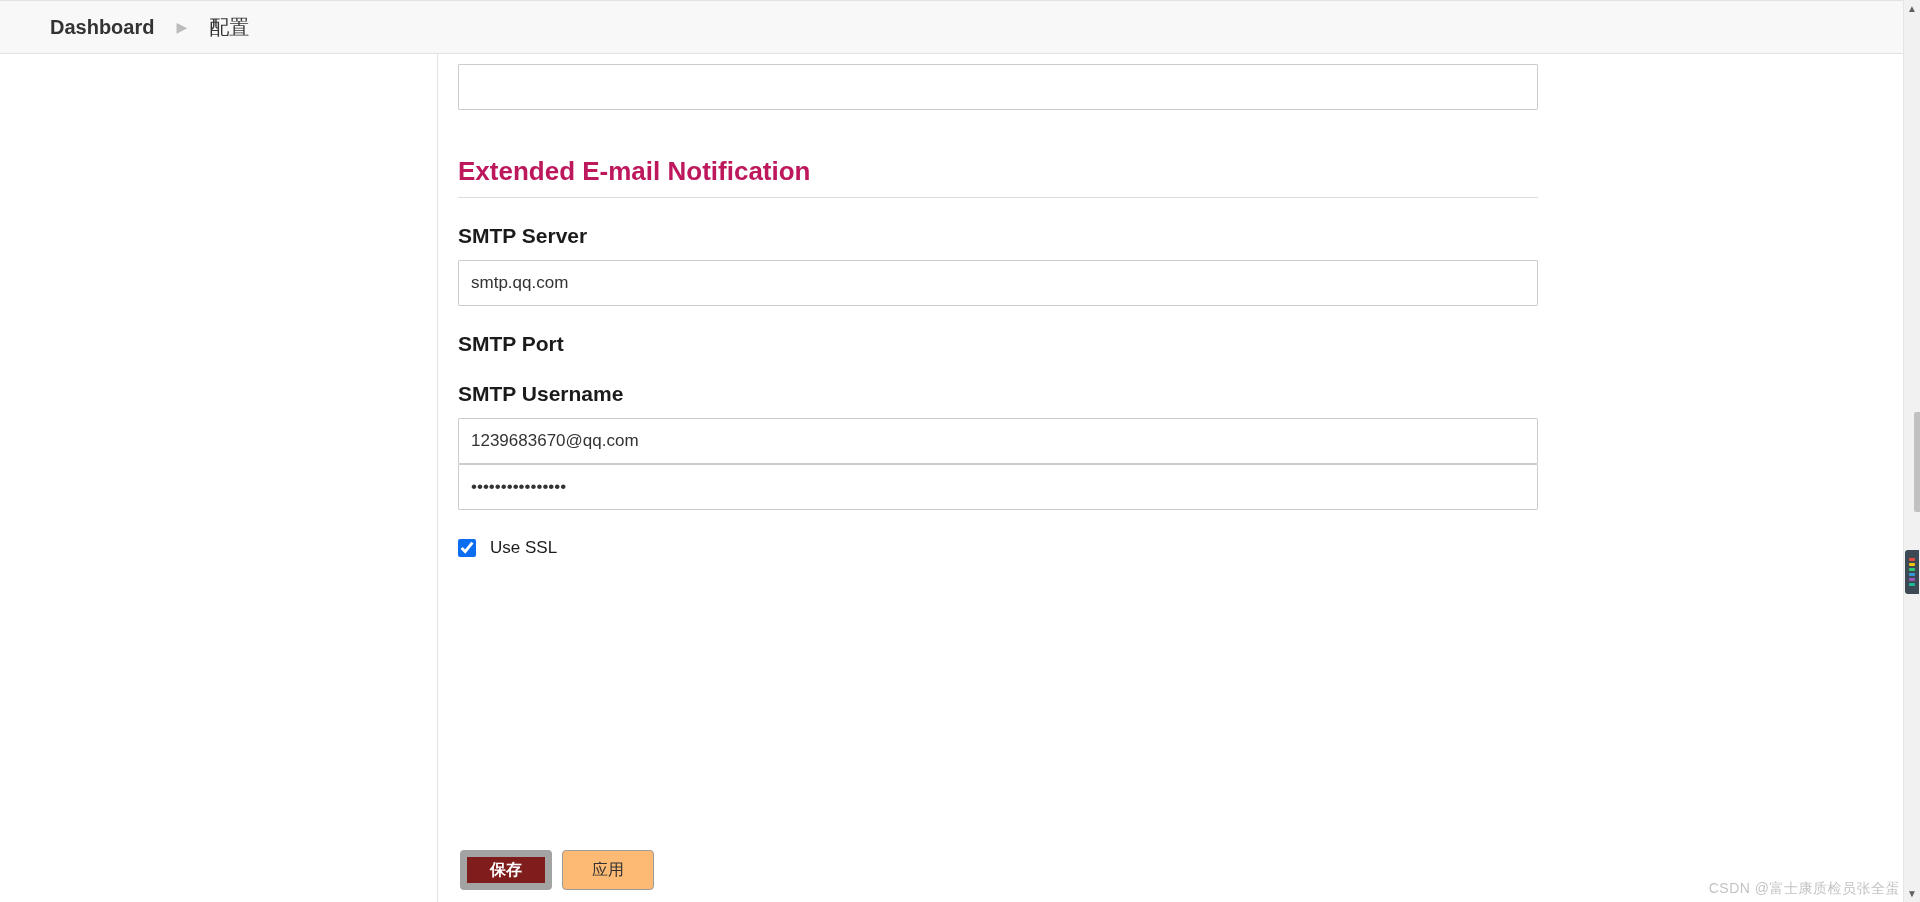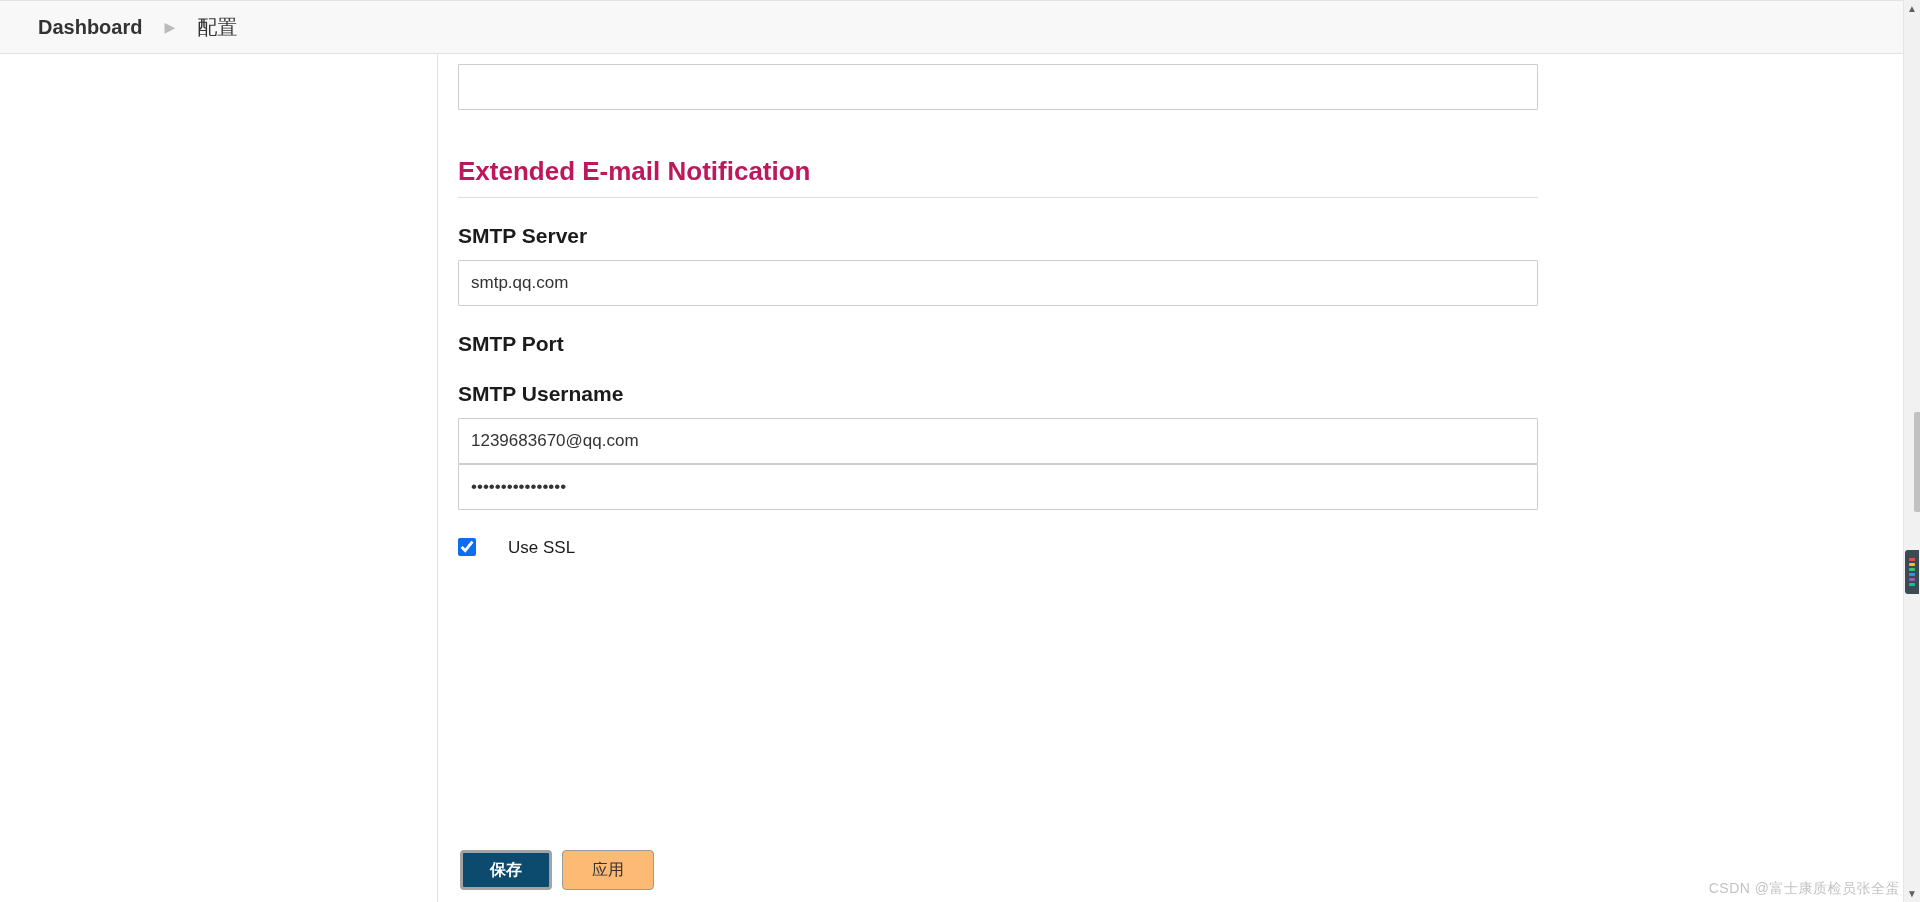--- a/index.html
+++ b/index.html
@@ -15,21 +15,21 @@
 
     
     .breadcrumb-bar {
       width: 100%;
       height: 54px;
       border-top: 1px solid #e2e2e2;
       border-bottom: 1px solid #e2e2e2;
       background: #f8f8f8;
       display: flex;
       align-items: center;
-      padding-left: 38px;
+      padding-left: 50px;
       font-size: 20px;
     }
     .breadcrumb-root {
       font-weight: 700;
       color: #333;
     }
     .breadcrumb-sep {
       color: #bbb;
       margin: 0 22px;
       font-size: 14px;
@@ -87,22 +87,22 @@
       font-size: 21px;
       font-weight: 600;
       color: #1b1b1b;
       margin-top: 26px;
       margin-bottom: 12px;
       display: block;
     }
 
     .check-row {
       display: flex;
+      align-items: center;
       margin-top: 28px;
-      gap: 18px;
     }
     .check-row input[type="checkbox"] {
       width: 18px;
       height: 18px;
       accent-color: #0b6df0;
       margin-right: 14px;
     }
     .check-row label {
       font-size: 17px;
       color: #1b1b1b;
@@ -125,23 +125,23 @@
     }
     .btn {
       height: 40px;
       min-width: 92px;
       padding: 0 22px;
       border-radius: 4px;
       font-size: 16px;
       cursor: pointer;
     }
     .btn-primary {
-      background: #0c4a6e;
+      background: #7f1d1d;
       color: #fff;
-      border: 3px solid #a3a3a3;
+      border: 7px solid #a3a3a3;
       font-weight: 700;
     }
     .btn-secondary {
       background: #fdba74;
       color: #333;
       border: 1px solid #9a9a9a;
     }
 
     
     .vscroll-track {

